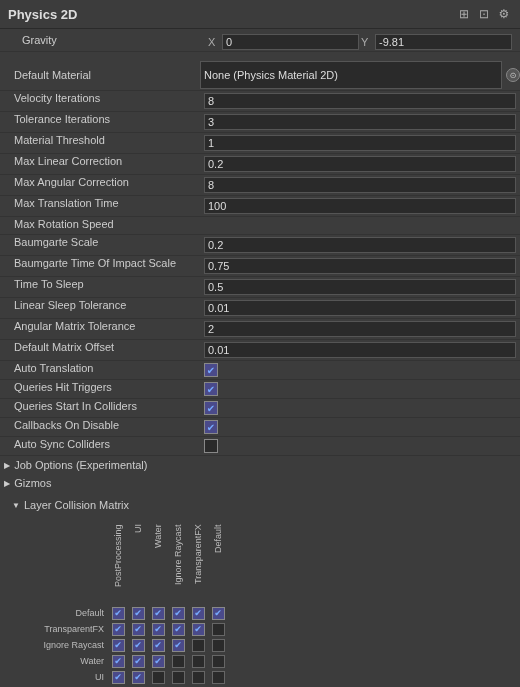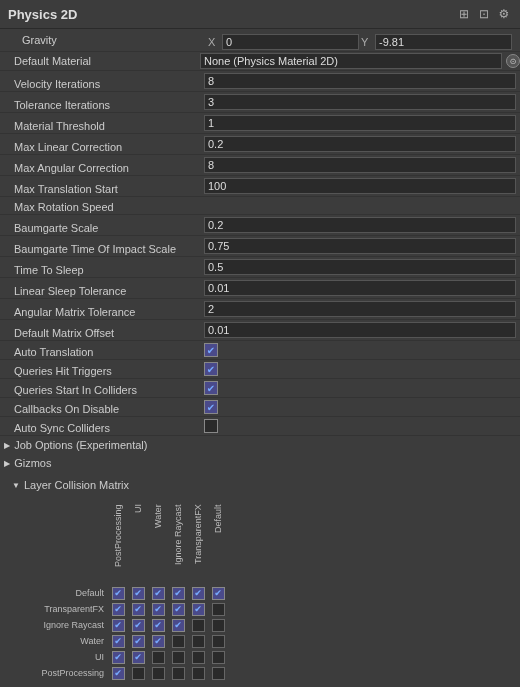--- a/index.html
+++ b/index.html
@@ -40,21 +40,21 @@
       display: flex;
       align-items: center;
       justify-content: center;
       font-size: 12px;
     }
     .content {
       padding: 4px 0;
     }
     .row {
       display: flex;
-      align-items: flex-end;
+      align-items: flex-start;
       min-height: 18px;
       padding: 1px 0;
       border-bottom: 1px solid #333;
     }
     .row-label {
       flex: 0 0 200px;
       padding-left: 14px;
       color: #ccc;
       font-size: 11px;
       white-space: nowrap;
@@ -101,41 +101,42 @@
       color: #aaa;
       font-size: 11px;
       min-width: 12px;
     }
     .default-material-row {
       display: flex;
       align-items: center;
       min-height: 18px;
       padding: 1px 0;
       border-bottom: 1px solid #333;
+      margin-top: 8px;
     }
     .default-material-label {
       flex: 0 0 200px;
       padding-left: 14px;
       color: #ccc;
       font-size: 11px;
     }
     .default-material-value {
       flex: 1;
       display: flex;
       align-items: center;
       gap: 4px;
     }
     .object-field {
       background: #2a2a2a;
       border: 1px solid #555;
       color: #ddd;
       font-size: 11px;
       padding: 1px 3px;
       flex: 1;
-      height: 16px;
+      height: 28px;
       display: flex;
       align-items: center;
     }
     .circle-btn {
       width: 14px;
       height: 14px;
       border-radius: 50%;
       border: 1px solid #888;
       background: #555;
       cursor: pointer;
@@ -317,21 +318,21 @@
       <input class="value-input" type="text" value="0.2" style="">
     </div>
   </div>
         <div class="row">
     <div class="row-label">Max Angular Correction</div>
     <div class="row-value">
       <input class="value-input" type="text" value="8" style="">
     </div>
   </div>
         <div class="row">
-    <div class="row-label">Max Translation Start</div>
+    <div class="row-label">Max Translation Time</div>
     <div class="row-value">
       <input class="value-input" type="text" value="100" style="">
     </div>
   </div>
         <div class="row">
     <div class="row-label">Max Rotation Speed</div>
   </div>
         <div class="row">
     <div class="row-label">Baumgarte Scale</div>
     <div class="row-value">

